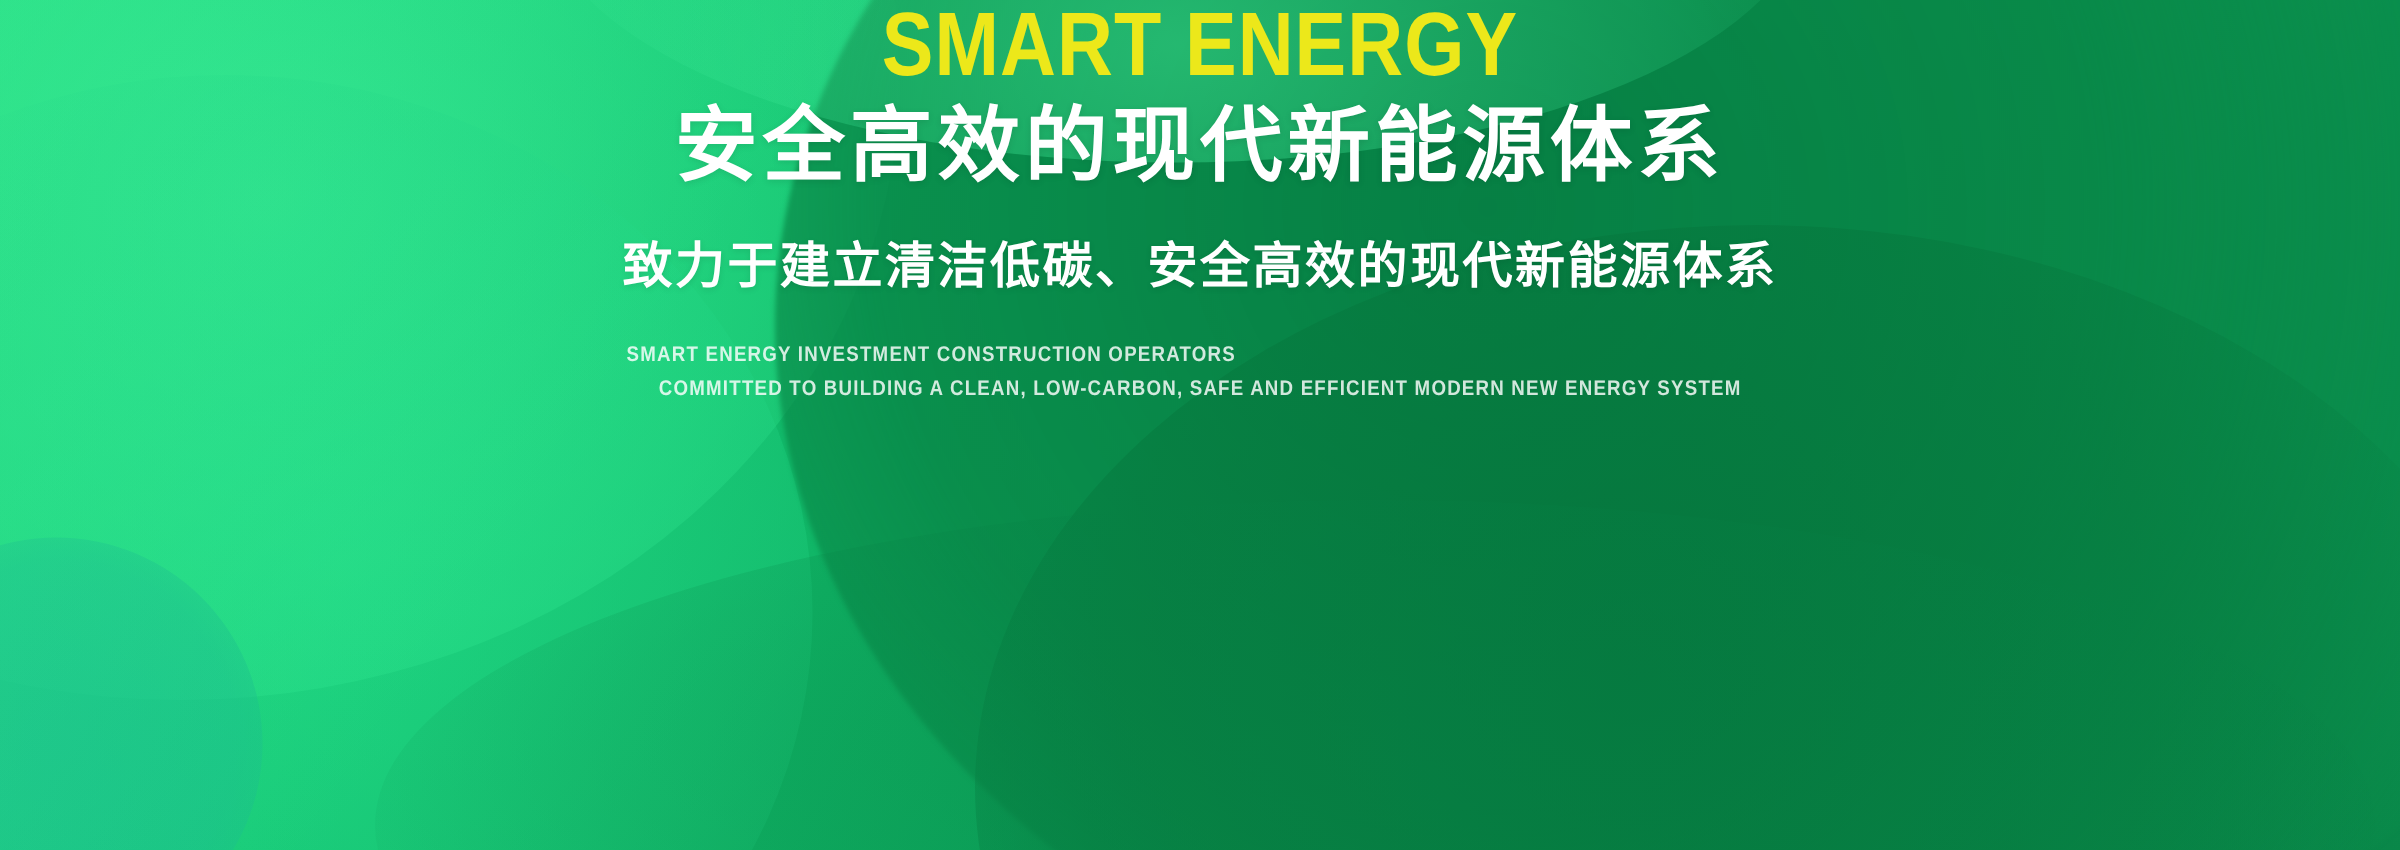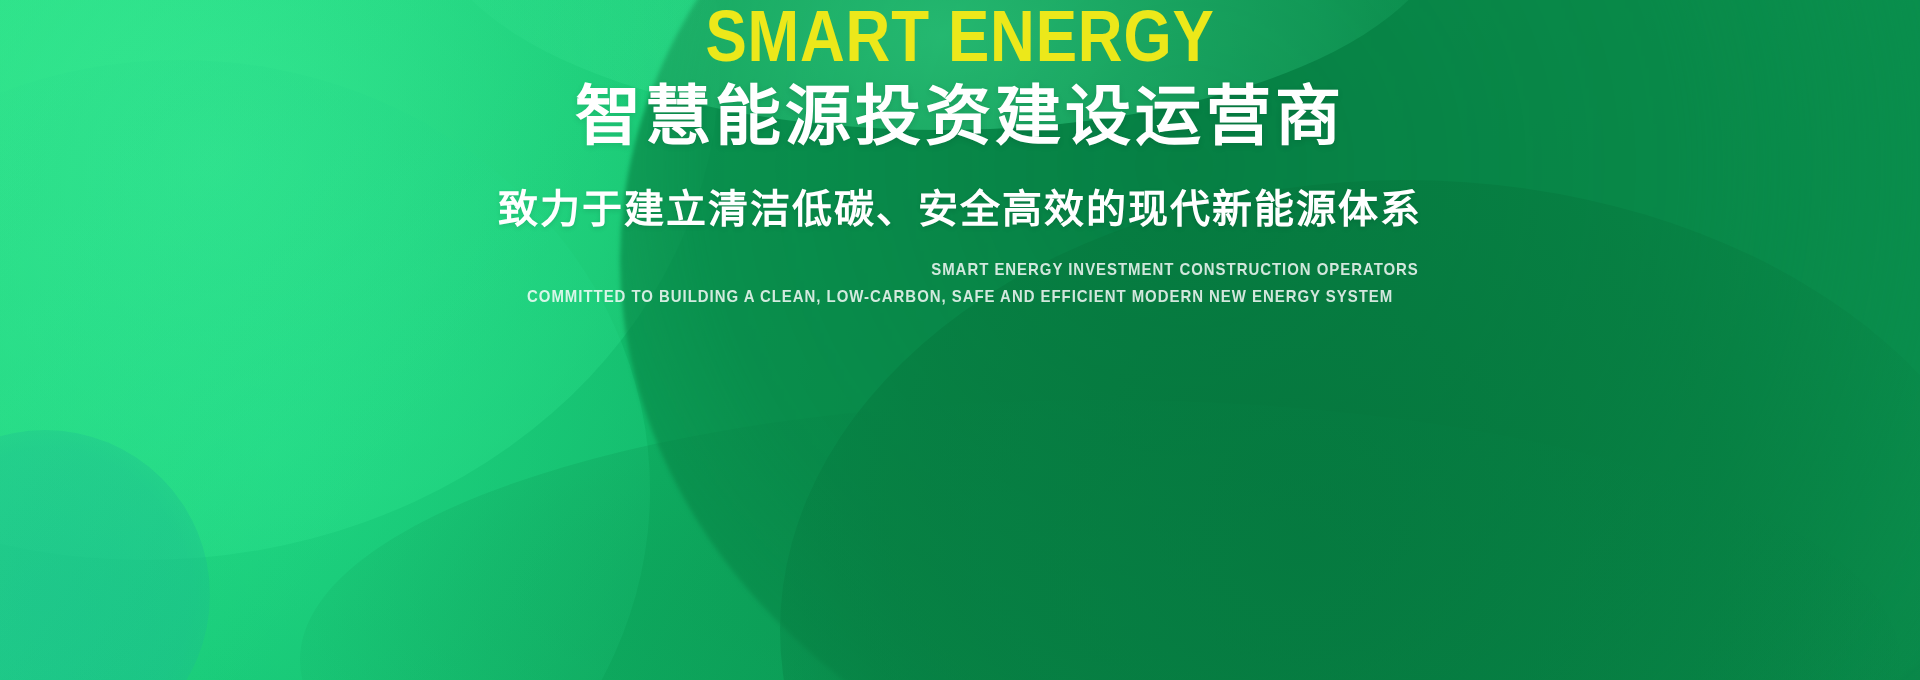--- a/index.html
+++ b/index.html
@@ -170,36 +170,36 @@
     font-weight: 700;
     letter-spacing: 4px;
     line-height: 1.1;
     color: #ffffff;
     margin: 8px 0 0 0;
     white-space: nowrap;
     text-shadow: 0 2px 6px rgba(0,0,0,0.10);
   }
 
   .subtitle-cn {
-    font-family: Liberation Mono, monospace;
+    font-family: Liberation Sans, sans-serif;
     font-size: 40px;
     font-weight: 700;
     letter-spacing: 2px;
     line-height: 1.2;
     color: #ffffff;
     margin: 36px 0 0 0;
     white-space: nowrap;
     text-shadow: 0 2px 5px rgba(0,0,0,0.10);
   }
 
   .caption-block {
-    margin-top: 22px;
+    margin-top: 36px;
     display: flex;
     flex-direction: column;
-    align-items: flex-end;
+    align-items: flex-start;
     gap: 4px;
   }
 
   .caption-en {
     font-family: "Liberation Sans Narrow", "Liberation Sans", "DejaVu Sans Condensed", sans-serif;
     font-size: 17px;
     font-weight: 700;
     letter-spacing: 1.1px;
     line-height: 1.35;
     color: rgba(255,255,255,0.82);
@@ -221,21 +221,21 @@
   <div class="blob blob-bottom-right"></div>
   <div class="blob blob-lower-band"></div>
   <div class="blob blob-top-arc"></div>
   <div class="blob blob-bottomleft-circle"></div>
   <div class="edge-diagonal"></div>
 
   <div class="content">
 
     <h1 class="title-en">SMART ENERGY</h1>
 
-    <h2 class="title-cn">智慧能源投资建设运营商</h2>
+    <h2 class="title-cn">安全高效的现代新能源体系</h2>
 
     <p class="subtitle-cn">致力于建立清洁低碳、安全高效的现代新能源体系</p>
 
     <div class="caption-block">
       <p class="caption-en">SMART ENERGY INVESTMENT CONSTRUCTION OPERATORS</p>
       <p class="caption-en">COMMITTED TO BUILDING A CLEAN, LOW-CARBON, SAFE AND EFFICIENT MODERN NEW ENERGY SYSTEM</p>
     </div>
 
   </div>
 </div>

